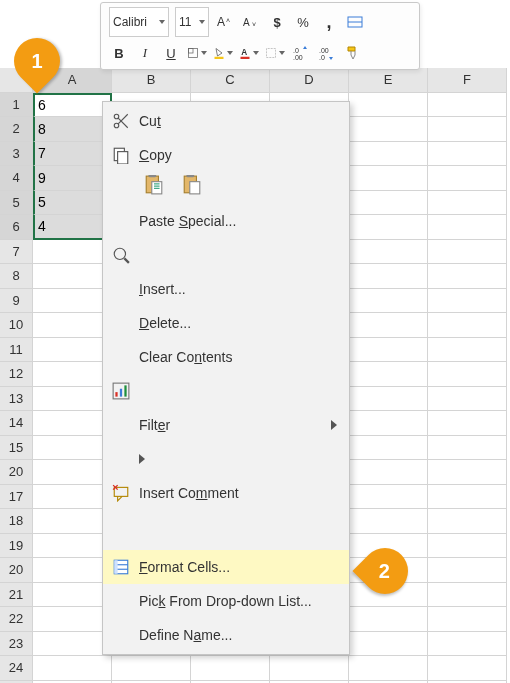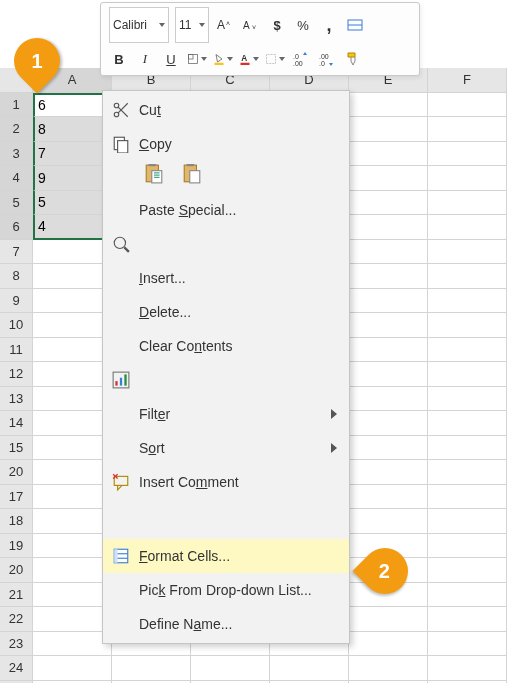--- a/index.html
+++ b/index.html
@@ -25,21 +25,21 @@
     border-radius: 3px;
     padding: 4px 8px 6px 8px;
     box-shadow: 1px 2px 4px rgba(0,0,0,.08);
     z-index: 30;
   }
   .mini-row { display: flex; align-items: center; gap: 6px; }
   .mini-row:first-child { margin-bottom: 6px; }
 
   .font-select {
     border: 1px solid #ccc;
-    height: 36px;
+    height: 30px;
     font-size: 12px;
     padding: 0 3px;
     display: flex;
     align-items: center;
     justify-content: space-between;
     background: #fff;
   }
   .font-name  { width: 60px; }
   .font-size  { width: 34px; }
 
@@ -106,21 +106,21 @@
   
   .sel-top    { border-top: 2px solid #217346; }
   .sel-bottom { border-bottom: 2px solid #217346; }
   .sel-left   { border-left: 2px solid #217346; }
   .sel-right  { border-right: 2px solid #217346; }
   .active-cell { background: #fff !important; }
 
   
   .ctx {
     position: absolute;
-    top: 90px;
+    top: 101px;
     left: 102px;
     width: 248px;
     background: #f2f2f2;
     border: 1px solid #c5c5c5;
     box-shadow: 3px 3px 6px rgba(0,0,0,.18);
     padding: 2px 0;
     font-size: 14px;
     z-index: 20;
   }
   .ctx-item {
@@ -545,21 +545,20 @@
   </div>
 
   <div class="ctx-item">
     <span class="ctx-icon"></span>
     <span class="ctx-label">Filt<u class="ul">e</u>r</span>
     <span class="ctx-arrow"></span>
   </div>
 
   <div class="ctx-item">
     <span class="ctx-icon"></span>
-    <span class="ctx-label">S<u class="ul">o</u>rt</span>
     <span class="ctx-arrow"></span>
   </div>
 
   <div class="ctx-item">
     <span class="ctx-icon">
       <svg viewBox="0 0 16 16">
           <rect x="2" y="3" width="12" height="8" fill="none" stroke="#b38600"></rect>
           <path d="M5 11 L5 15 L9 11" fill="none" stroke="#b38600"></path>
           <path d="M1 1 L5 5 M5 1 L1 5" stroke="#d93025" stroke-width="1.2"></path>
         </svg>

